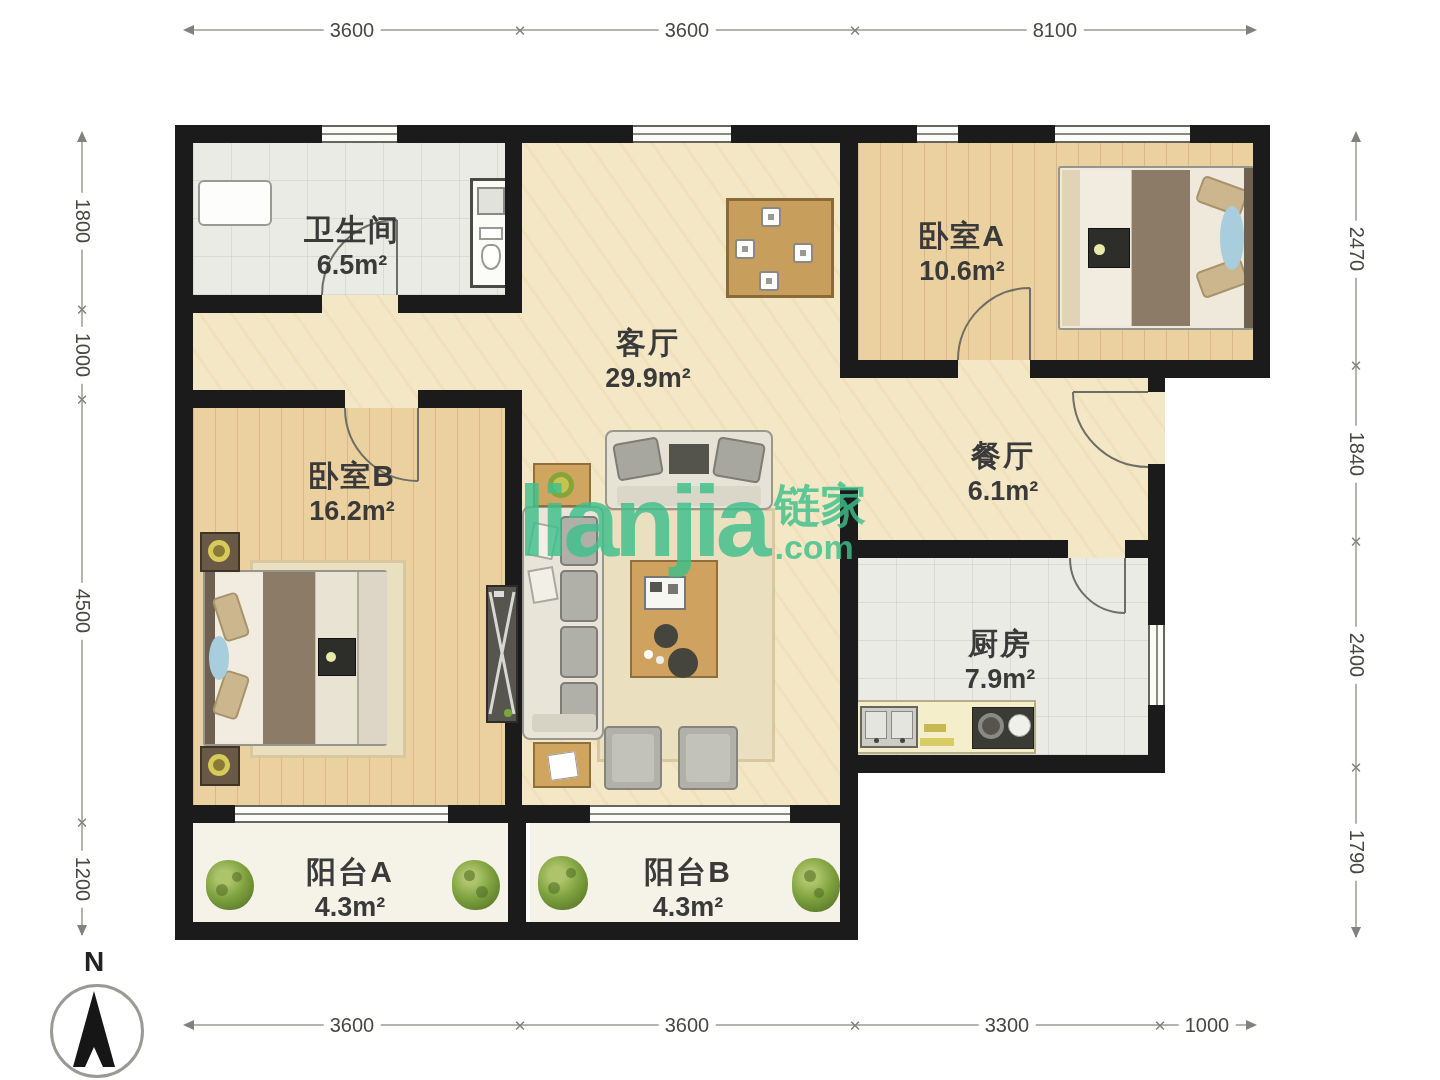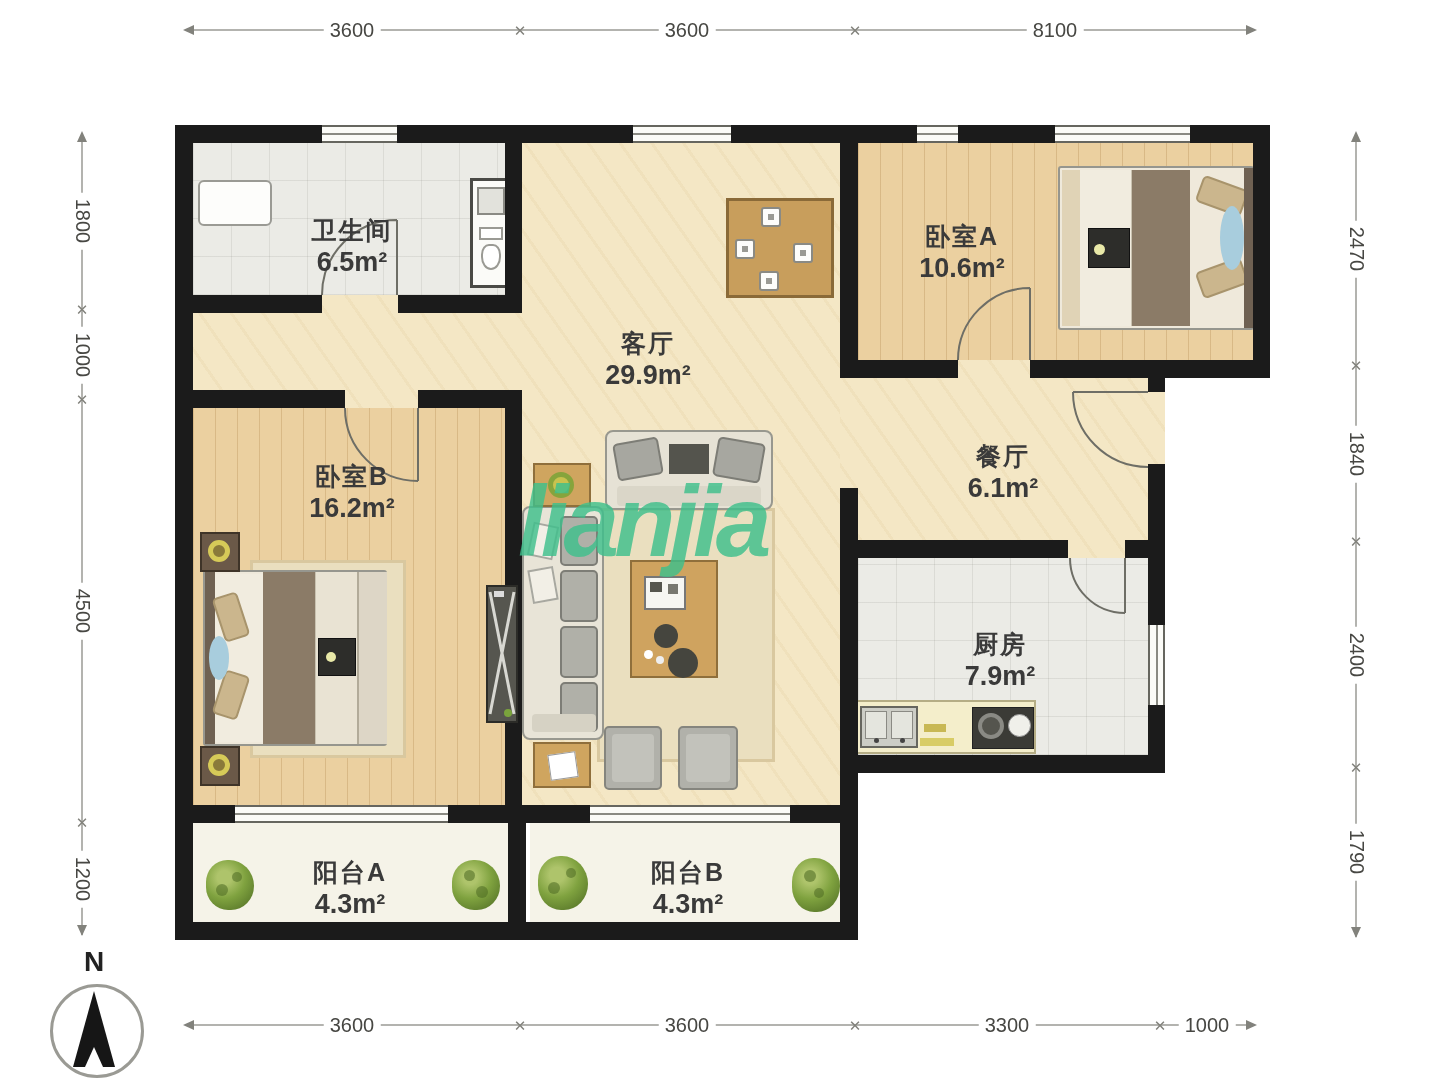--- a/index.html
+++ b/index.html
@@ -10,34 +10,34 @@
   .beige{background:#f4e7c5;background-image:repeating-linear-gradient(55deg,rgba(210,180,120,.12) 0 3px,transparent 3px 26px);z-index:1;}
   .wood{background:#ebd0a0;background-image:repeating-linear-gradient(90deg,rgba(150,102,40,.22) 0 1px,transparent 1px 22px);z-index:2;}
   .tile{background:#ebebe6;background-image:repeating-linear-gradient(0deg,rgba(110,110,100,.13) 0 1px,transparent 1px 38px),repeating-linear-gradient(90deg,rgba(110,110,100,.13) 0 1px,transparent 1px 38px);z-index:2;}
   .pale{background:#f5f3e8;z-index:1;}
   .winH{height:18px;background:#fbfbf7;border-top:2px solid #66665f;border-bottom:2px solid #66665f;
         background-image:linear-gradient(#8a8a82,#8a8a82);background-size:100% 2px;background-position:center;background-repeat:no-repeat;z-index:35;}
   .winV{width:17px;background:#fbfbf7;border-left:2px solid #66665f;border-right:2px solid #66665f;
         background-image:linear-gradient(#8a8a82,#8a8a82);background-size:2px 100%;background-position:center;background-repeat:no-repeat;z-index:35;}
   .f{z-index:10;}
   .rlabel{position:absolute;transform:translate(-50%,-50%);text-align:center;color:#3a3a3a;z-index:50;white-space:nowrap;}
-  .rlabel .nm{display:block;font-size:25px;font-weight:700;letter-spacing:2px;line-height:1.25;margin-top:42px;}
+  .rlabel .nm{display:block;font-size:30px;font-weight:700;letter-spacing:2px;line-height:1.25;margin-top:42px;}
   .rlabel .ar{display:block;font-size:27px;font-weight:700;line-height:1.25;}
   .dline{position:absolute;background:#b3b3af;z-index:5;}
   .dlblh{position:absolute;transform:translate(-50%,-50%);background:#fff;color:#474743;font-size:20px;padding:0 6px;z-index:6;}
   .dlblv{position:absolute;transform:translate(-50%,-50%) rotate(90deg);background:#fff;color:#474743;font-size:20px;padding:0 6px;z-index:6;}
   .tick{position:absolute;transform:translate(-50%,-50%);color:#82827c;font-size:15px;font-weight:bold;z-index:7;}
   .tri{position:absolute;width:0;height:0;z-index:7;}
   .chair{position:absolute;background:#a2a29c;border:2px solid #6f6f69;border-radius:4px;box-sizing:border-box;}
   .plate{position:absolute;width:20px;height:20px;background:#fdfdfb;border:2px solid #8a8a84;border-radius:3px;box-sizing:border-box;}
   .plate i{position:absolute;left:5px;top:5px;width:6px;height:6px;background:#9a9a94;display:block;}
   .cush{position:absolute;background:#a7a7a0;border:2px solid #7d7d76;border-radius:5px;box-sizing:border-box;}
   .plant{position:absolute;z-index:12;background:radial-gradient(circle at 38% 35%,#aec46b 0 16%,#7fa23f 48%,#5d7c2c 82%);border-radius:46% 54% 50% 48%;}
   .plant i{position:absolute;display:block;border-radius:50%;background:#4c6a22;opacity:.55;}
-  .ws{position:absolute;z-index:60;font-style:italic;}
+  .ws{position:absolute;z-index:60;}
 </style>
 </head>
 <body>
 
 <div id="stage">
 
   <div class="fl beige" style="left:193px;top:143px;width:647px;height:662px;"></div>
   <div class="fl beige" style="left:840px;top:360px;width:325px;height:198px;"></div>
   <div class="fl wood" style="left:858px;top:143px;width:395px;height:217px;"></div>
   <div class="fl tile" style="left:193px;top:143px;width:312px;height:152px;"></div>
@@ -253,20 +253,24 @@
     <span class="nm">阳台A</span>
     <span class="ar">4.3m²</span>
   </div>
   <div class="rlabel" style="left:688px;top:868px;">
     <span class="nm">阳台B</span>
     <span class="ar">4.3m²</span>
   </div>
 
   <div class="ws" style="left:518px;top:482px;display:flex;align-items:flex-start;opacity:.82;color:#3fc08c;">
     <span style="font-size:100px;font-weight:bold;line-height:.78;letter-spacing:-5px;">lianjia</span>
+    <span style="display:flex;flex-direction:column;margin-left:8px;">
+      <span style="font-size:46px;font-weight:bold;line-height:1;">链家</span>
+      <span style="font-size:34px;font-weight:bold;line-height:1;margin-top:2px;">.com</span>
+    </span>
   </div>
 
   <div>
     <span style="position:absolute;left:94px;top:962px;transform:translate(-50%,-50%);font-size:28px;font-weight:bold;color:#222;z-index:8;">N</span>
     <i style="position:absolute;left:50px;top:984px;width:88px;height:88px;border:3px solid #9a9a94;border-radius:50%;display:block;z-index:8;"></i>
     <i class="tri" style="left:73px;top:991px;border-left:21px solid transparent;border-right:21px solid transparent;border-bottom:76px solid #161616;"></i>
     <i class="tri" style="left:85px;top:1047px;border-left:9px solid transparent;border-right:9px solid transparent;border-bottom:20px solid #ffffff;z-index:9;"></i>
   </div>
 
   <i class="dline" style="left:185px;top:29px;width:1070px;height:2px;"></i>

